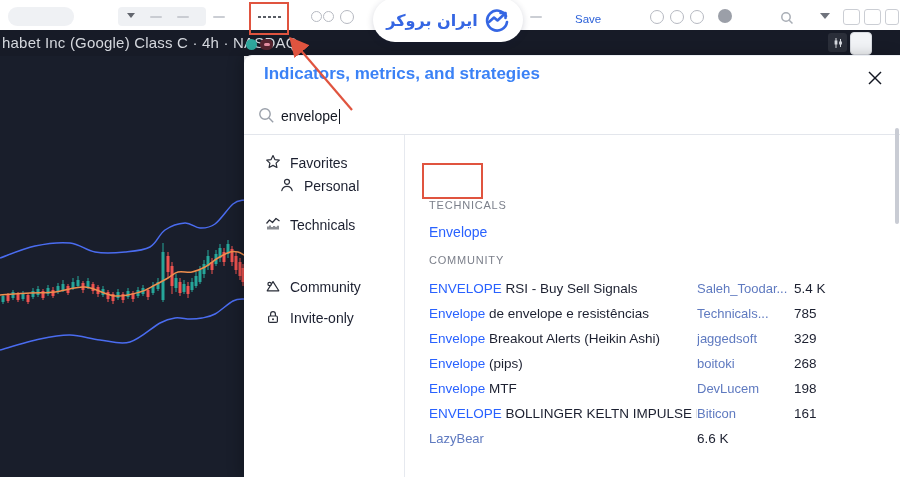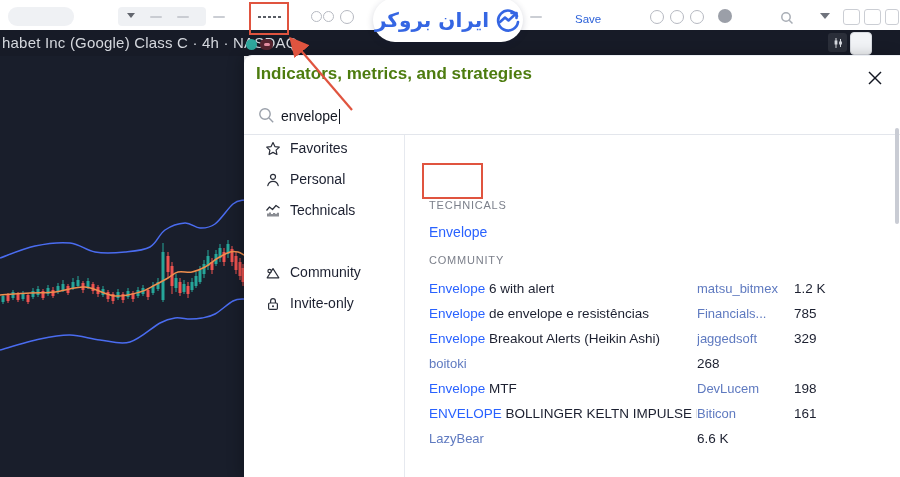--- a/index.html
+++ b/index.html
@@ -28,34 +28,34 @@
   .badge-teal{position:absolute;left:246px;top:9px;width:11px;height:11px;border-radius:50%;background:#2fa89e;}
   .badge-maroon{position:absolute;left:260px;top:9px;width:13px;height:11px;border-radius:5px;background:#55242f;display:flex;align-items:center;justify-content:center;}
   .badge-maroon i{display:block;width:6px;height:3px;border-radius:2px;background:#e58fa2;}
 
   
   .chart-area{position:absolute;left:0;top:56px;width:244px;height:421px;background:#191e2b;z-index:2;}
 
   
   .watermark{position:absolute;left:373px;top:-2px;width:150px;height:44px;background:#fff;border-radius:22px;
     box-shadow:0 2px 7px rgba(20,30,60,.18);z-index:6;display:flex;align-items:center;justify-content:center;gap:6px;flex-direction:row;}
-  .wm-text{font-size:20px;font-weight:bold;color:#3566e3;font-family:"DejaVu Sans",sans-serif;direction:rtl;}
+  .wm-text{font-size:16px;font-weight:bold;color:#3566e3;font-family:"DejaVu Sans",sans-serif;direction:rtl;}
 
   
   .dialog{position:absolute;left:244px;top:55px;right:0;bottom:0;background:#fff;border-top-left-radius:8px;
     border-top:1px solid #eceff4;box-shadow:-4px 0 14px rgba(0,0,0,.22);z-index:5;}
-  .dlg-title{position:absolute;left:12px;top:8px;font-size:17px;font-weight:bold;color:#4d7c0f;}
+  .dlg-title{position:absolute;left:20px;top:8px;font-size:17px;font-weight:bold;color:#3b82f6;}
   .dlg-close{position:absolute;left:620px;top:11px;width:22px;height:22px;cursor:pointer;display:flex;align-items:center;justify-content:center;}
   .search-row{position:absolute;left:0;top:45px;right:0;height:33px;border-bottom:1px solid #e3e6ec;}
   .search-icon{position:absolute;left:14px;top:6px;}
   .search-text{position:absolute;left:37px;top:7px;font-size:14px;color:#131722;}
   .caret{display:inline-block;width:1px;height:15px;background:#131722;margin-left:1px;vertical-align:-3px;}
 
   .sidebar{position:absolute;left:0;top:79px;width:160px;bottom:0;padding-top:5px;}
-  .side-item{position:absolute;left:0;width:160px;height:31px;display:flex;align-items:flex-start;cursor:pointer;}
+  .side-item{position:absolute;left:0;width:160px;height:31px;display:flex;align-items:flex-end;cursor:pointer;}
   .side-item .ic{width:18px;height:18px;margin-left:20px;display:flex;align-items:center;justify-content:center;}
   .side-item .lb{margin-left:8px;font-size:14px;color:#1c2030;}
   .v-divider{position:absolute;left:160px;top:79px;bottom:0;width:1px;background:#e6e9ef;}
 
   .list{position:absolute;left:161px;top:79px;right:0;bottom:0;overflow:hidden;}
   .sec-header{position:absolute;left:24px;font-size:11px;letter-spacing:.8px;color:#7b7f8a;}
   .tech-item{position:absolute;left:24px;font-size:14px;color:#2962ff;cursor:pointer;}
   .rows{position:absolute;left:0;top:141px;right:0;}
   .row{display:grid;grid-template-columns:268px 97px auto;height:25px;align-items:center;padding-left:24px;cursor:pointer;}
   .row .t{font-size:13.5px;color:#1c2030;white-space:nowrap;overflow:hidden;}
@@ -260,21 +260,21 @@
 
     <div class="sidebar">
         <div class="side-item" style="top: 5px;">
           <span class="ic">
             <svg width="16" height="16" viewBox="0 0 16 16">
               <path d="M8 1.6 9.9 5.6 14.3 6.1 11.1 9.1 11.9 13.5 8 11.4 4.1 13.5 4.9 9.1 1.7 6.1 6.1 5.6 Z" fill="none" stroke="#2a2e39" stroke-width="1.2" stroke-linejoin="round"></path>
             </svg>
           </span>
           <span class="lb">Favorites</span>
         </div>
-        <div class="side-item" style="top: 36px;">
+        <div class="side-item" style="top: 28px; margin-left: 14px;">
           <span class="ic">
             <svg width="16" height="16" viewBox="0 0 16 16">
               <circle cx="8" cy="4.8" r="2.5" fill="none" stroke="#2a2e39" stroke-width="1.2"></circle>
               <path d="M2.8 13.6 C3.4 10.6 5.4 9.3 8 9.3 C10.6 9.3 12.6 10.6 13.2 13.6" fill="none" stroke="#2a2e39" stroke-width="1.2" stroke-linecap="round"></path>
             </svg>
           </span>
           <span class="lb">Personal</span>
         </div>
         <div class="side-item" style="top: 67px;">
           <span class="ic">
@@ -313,35 +313,36 @@
         </div>
       </div>
     <div class="v-divider"></div>
 
     <div class="list">
       <div class="sec-header" style="top:64px;">TECHNICALS</div>
       <div class="tech-item" style="top:89px;">Envelope</div>
       <div class="sec-header" style="top:119px;">COMMUNITY</div>
       <div class="rows">
           <div class="row">
-            <div class="t"><span class="hl">Envelope</span><span> 6 with alert</span></div>
-            <div class="a">matsu_bitmex</div>
-            <div class="c">1.2 K</div>
+            <div class="t"><span class="hl">ENVELOPE</span><span> RSI - Buy Sell Signals</span></div>
+            <div class="a">Saleh_Toodar...</div>
+            <div class="c">5.4 K</div>
           </div>
           <div class="row">
             <div class="t"><span class="hl">Envelope</span><span> de envelope e resistências</span></div>
-            <div class="a">Financials...</div>
+            <div class="a">Technicals...</div>
             <div class="c">785</div>
           </div>
           <div class="row">
             <div class="t"><span class="hl">Envelope</span><span> Breakout Alerts (Heikin Ashi)</span></div>
             <div class="a">jaggedsoft</div>
             <div class="c">329</div>
           </div>
           <div class="row">
+            <div class="t"><span class="hl">Envelope</span><span> (pips)</span></div>
             <div class="a">boitoki</div>
             <div class="c">268</div>
           </div>
           <div class="row">
             <div class="t"><span class="hl">Envelope</span><span> MTF</span></div>
             <div class="a">DevLucem</div>
             <div class="c">198</div>
           </div>
           <div class="row">
             <div class="t"><span class="hl">ENVELOPE</span><span> BOLLINGER KELTN IMPULSE EMA S...</span></div>

